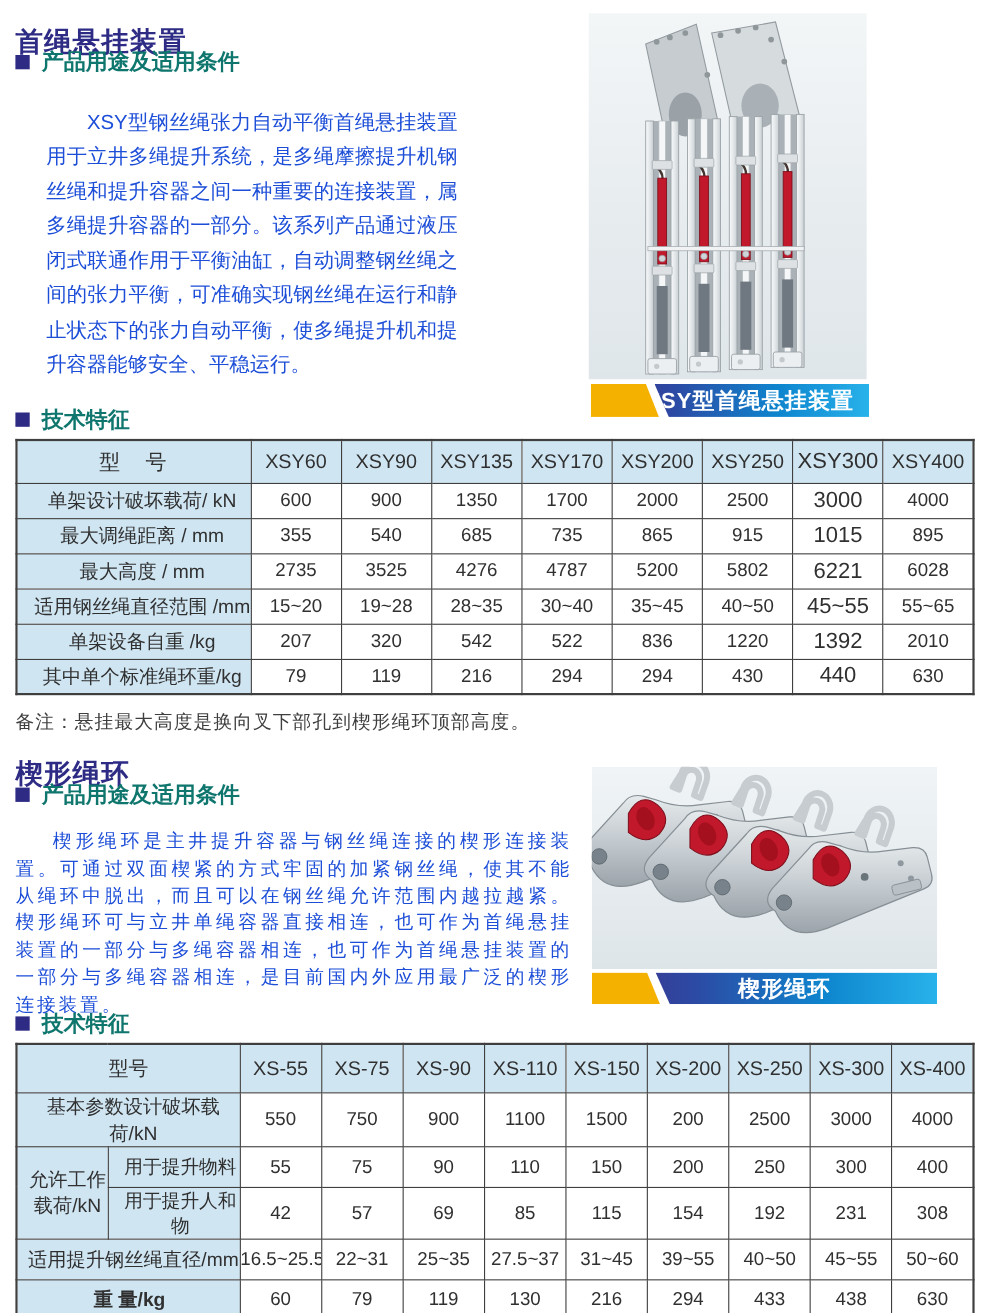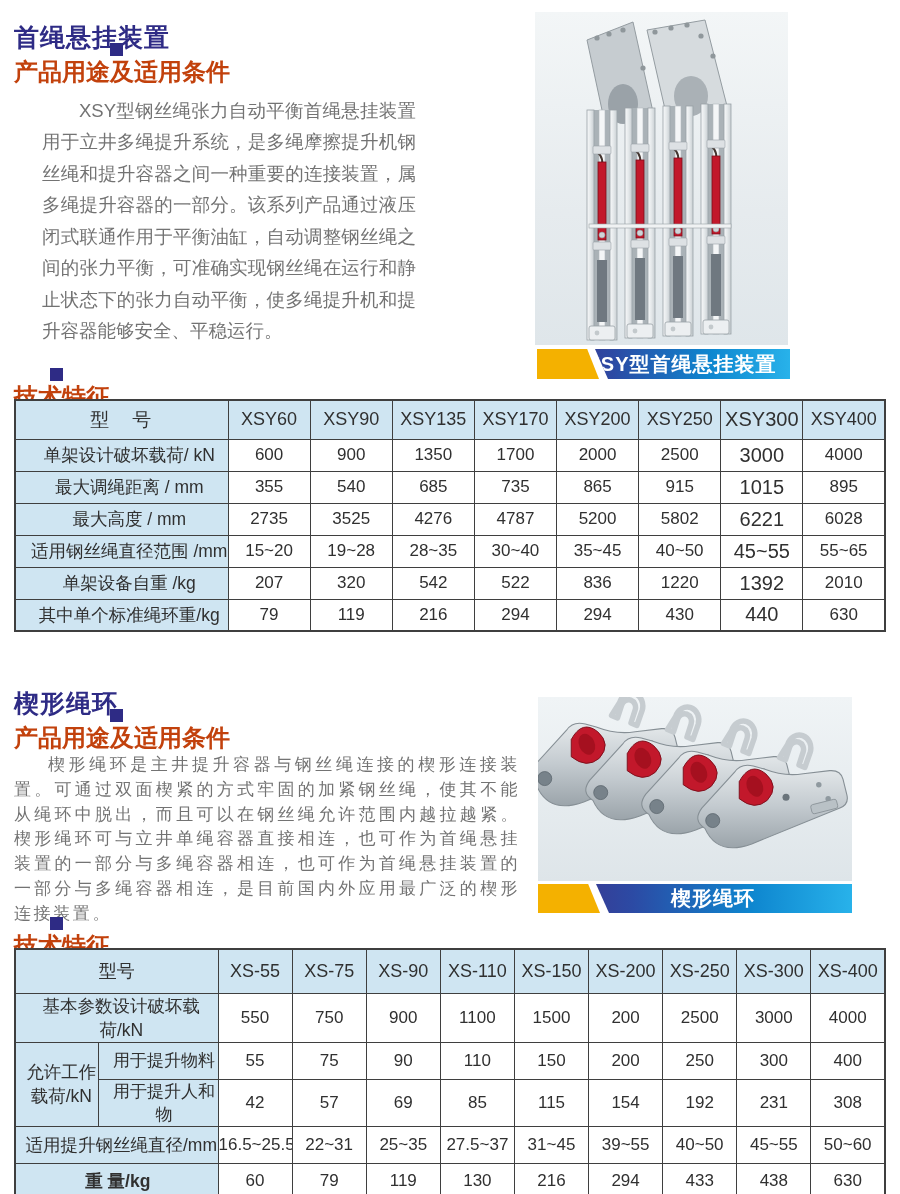--- a/index.html
+++ b/index.html
@@ -2,24 +2,24 @@
 <html><head>
 <meta charset="utf-8">
 <style>
   html,body{margin:0;padding:0;background:#ffffff;}
   #page{position:relative;width:900px;height:1194px;background:#ffffff;overflow:hidden;
         font-family:"Liberation Sans","DejaVu Sans",sans-serif;color:#3d3d3d;}
 
   .abs{position:absolute;}
 
   .doc-title{left:14px;font-size:25px;font-weight:bold;color:#2e2b85;letter-spacing:1px;}
-  .sec-heading{left:14px;display:flex;align-items:center;font-size:24px;font-weight:bold;color:#c2410c;flex-direction:column;}
+  .sec-heading{left:14px;display:flex;align-items:center;font-size:20px;font-weight:bold;color:#0f766e;}
   .sec-heading .sq{width:13px;height:13px;background:#2e2b85;margin-right:11px;flex:0 0 auto;}
 
-  .para{color:#737373;text-align:justify;text-justify:inter-character;}
+  .para{color:#1d4ed8;text-align:justify;text-justify:inter-character;}
   #para1{left:42px;top:76px;width:374px;font-size:18.5px;line-height:31.5px;text-indent:2em;}
   #para2{left:14px;top:736px;width:506px;font-size:17px;line-height:24.8px;letter-spacing:2.6px;text-indent:2em;}
 
   .note{left:14px;top:645px;font-size:17px;color:#3e3e3e;letter-spacing:1px;}
 
   
   .photo{display:block;}
   #photo1{left:535px;top:12px;}
   #photo2{left:538px;top:697px;}
 
@@ -221,20 +221,21 @@
       <td>216</td>
       <td>294</td>
       <td>294</td>
       <td>430</td>
       <td>440</td>
       <td>630</td>
     </tr>
   </tbody>
     </table>
 
+  <div class="abs note">备注：悬挂最大高度是换向叉下部孔到楔形绳环顶部高度。</div>
 
   <h1 class="abs doc-title" style="top:670px;">楔形绳环</h1>
 
   <div class="abs sec-heading" style="top:709px;">
     <span class="sq"></span>
     <span>产品用途及适用条件</span>
   </div>
 
   <p id="para2" class="abs para">楔形绳环是主井提升容器与钢丝绳连接的楔形连接装置。可通过双面楔紧的方式牢固的加紧钢丝绳，使其不能从绳环中脱出，而且可以在钢丝绳允许范围内越拉越紧。楔形绳环可与立井单绳容器直接相连，也可作为首绳悬挂装置的一部分与多绳容器相连，也可作为首绳悬挂装置的一部分与多绳容器相连，是目前国内外应用最广泛的楔形连接装置。</p>
 

